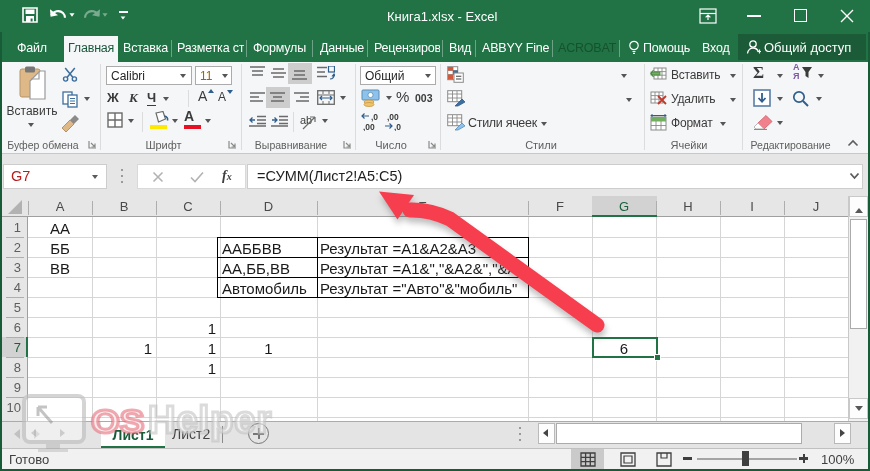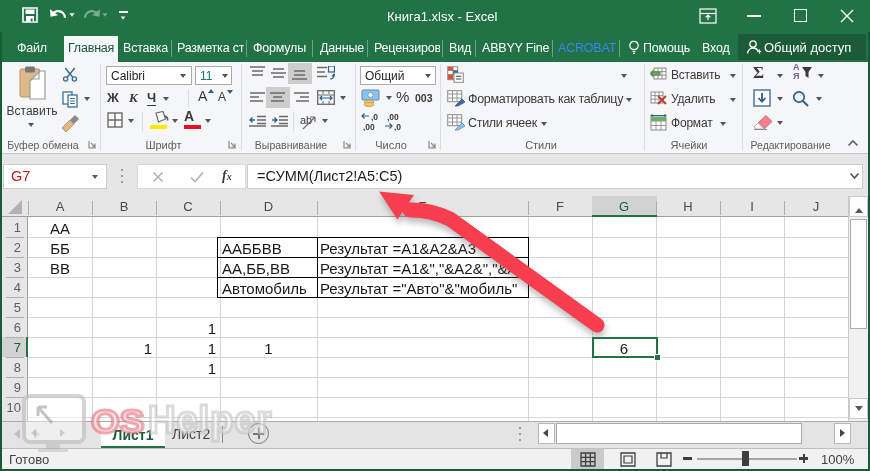--- a/index.html
+++ b/index.html
@@ -59,21 +59,21 @@
 <div class="a" style="left:64px;top:36px;width:54px;height:26px;background:#f5f6f7"></div>
 <div class="t" style="left:17px;top:41px;font-size:12.5px;letter-spacing:-.2px;color:#fff">Файл</div>
 <div class="t" style="left:68px;top:41px;font-size:12.5px;letter-spacing:-.2px;color:#19573b">Главная</div>
 <div class="t" style="left:123px;top:41px;font-size:12.5px;letter-spacing:-.2px;color:#fff">Вставка</div>
 <div class="t" style="left:177px;top:41px;font-size:12.5px;letter-spacing:-.2px;color:#fff;width:67px;overflow:hidden">Разметка стра</div>
 <div class="t" style="left:253px;top:41px;font-size:12.5px;letter-spacing:-.2px;color:#fff">Формулы</div>
 <div class="t" style="left:320px;top:41px;font-size:12.5px;letter-spacing:-.2px;color:#fff">Данные</div>
 <div class="t" style="left:374px;top:41px;font-size:12.5px;letter-spacing:-.2px;color:#fff;width:66px;overflow:hidden">Рецензирован</div>
 <div class="t" style="left:449px;top:41px;font-size:12.5px;letter-spacing:-.2px;color:#fff">Вид</div>
 <div class="t" style="left:482px;top:41px;font-size:12.5px;letter-spacing:-.2px;color:#fff;width:67px;overflow:hidden">ABBYY FineRe</div>
-<div class="t" style="left:558px;top:41px;font-size:12.5px;letter-spacing:-.2px;color:#3b82f6">ACROBAT</div>
+<div class="t" style="left:558px;top:41px;font-size:12.5px;letter-spacing:-.2px;color:#14532d">ACROBAT</div>
 <div class="t" style="left:643px;top:41px;font-size:12.5px;letter-spacing:-.2px;color:#fff;width:48px;overflow:hidden">Помощь</div>
 <div class="t" style="left:702px;top:41px;font-size:12.5px;letter-spacing:-.2px;color:#fff">Вход</div>
 
 <div class="a" style="left:171px;top:40px;width:1px;height:17px;background:#6ea287"></div>
 <div class="a" style="left:246px;top:40px;width:1px;height:17px;background:#6ea287"></div>
 <div class="a" style="left:312px;top:40px;width:1px;height:17px;background:#6ea287"></div>
 <div class="a" style="left:367px;top:40px;width:1px;height:17px;background:#6ea287"></div>
 <div class="a" style="left:442px;top:40px;width:1px;height:17px;background:#6ea287"></div>
 <div class="a" style="left:475px;top:40px;width:1px;height:17px;background:#6ea287"></div>
 <div class="a" style="left:552px;top:40px;width:1px;height:17px;background:#6ea287"></div>
@@ -123,21 +123,21 @@
 <div class="car" style="left:84px;top:97px"></div>
 <svg class="a" style="left:60px;top:112px" width="22" height="22" viewBox="0 0 22 22">
       <path d="M2 16 L10 8 L14 12 L6 20 Z" fill="#deb887" stroke="#b5946a" stroke-width="1"></path>
       <path d="M10 8 L15 3 L19 7 L14 12 Z" fill="#8a8a8a"></path>
     </svg>
 
 <div class="a" style="left:106px;top:66px;width:86px;height:19px;background:#fff;border:1px solid #ababab"></div>
 <div class="t" style="left:111px;top:69px;font-size:12px;color:#262626">Calibri</div>
 <div class="car" style="left:180px;top:74px"></div>
 <div class="a" style="left:195px;top:66px;width:37px;height:19px;background:#fff;border:1px solid #ababab"></div>
-<div class="t" style="left:200px;top:69px;font-size:12px;color:#0f766e">11</div>
+<div class="t" style="left:200px;top:69px;font-size:12px;color:#a16207">11</div>
 <div class="car" style="left:222px;top:74px"></div>
 <div class="t" style="left:107px;top:90px;font-size:13px;font-weight:bold;color:#3b3b3b">Ж</div>
 <div class="t" style="left:129px;top:90px;font-size:13px;font-weight:bold;font-style:italic;color:#3b3b3b;font-family:'Liberation Serif',serif">К</div>
 <div class="t" style="left:147px;top:90px;font-size:13px;font-weight:bold;color:#3b3b3b;border-bottom:1.5px solid #3b3b3b">Ч</div>
 <div class="car" style="left:163px;top:97px"></div>
 <div class="sep" style="left:188px;top:90px;height:17px"></div>
 <div class="t" style="left:198px;top:88px;font-size:14px;color:#3b3b3b">А</div>
 <div class="a" style="left:208px;top:89px;width:0;height:0;border-left:3.5px solid transparent;border-right:3.5px solid transparent;border-bottom:4.5px solid #2f5e8d"></div>
 <div class="t" style="left:218px;top:90px;font-size:12px;color:#3b3b3b">А</div>
 <div class="a" style="left:227px;top:90px;width:0;height:0;border-left:3.5px solid transparent;border-right:3.5px solid transparent;border-top:4.5px solid #2f5e8d"></div>
@@ -234,21 +234,20 @@
       <path d="M1 8.5h5v5H1z" fill="#d4593b"></path>
       <rect x="7" y="7" width="9.3" height="9.3" fill="#fdfdfd" stroke="#8a8a8a" stroke-width="1"></rect>
       <path d="M9 10.2h5.3M9 13h5.3" stroke="#444" stroke-width="1.1"></path>
     </svg>
 <div class="car" style="left:621px;top:74px"></div>
 <svg class="a" style="left:447px;top:90px" width="19" height="17" viewBox="0 0 19 17">
       <rect x="0.7" y="0.7" width="14" height="11" fill="#fff" stroke="#8a8a8a" stroke-width="1"></rect>
       <path d="M1 4h14M1 8h14M5.5 1v11M10 1v11" stroke="#8a8a8a" stroke-width="0.9"></path>
       <path d="M8 16 L15 9 L18 12 L11 16 Z" fill="#3c6e9f" stroke="#2f5e8d" stroke-width="0.8"></path>
     </svg>
-<div class="t" style="left:468px;top:92px;font-size:12.5px;letter-spacing:-.3px;color:#3b3b3b">Форматировать как таблицу</div>
 <div class="car" style="left:626px;top:98px"></div>
 <svg class="a" style="left:447px;top:114px" width="19" height="17" viewBox="0 0 19 17">
       <rect x="0.7" y="0.7" width="14" height="11" fill="#fff" stroke="#8a8a8a" stroke-width="1"></rect>
       <path d="M1 4h14M1 8h14M5.5 1v11M10 1v11" stroke="#8a8a8a" stroke-width="0.9"></path>
       <path d="M8 16 L15 9 L18 12 L11 16 Z" fill="#8cc2eb" stroke="#5b8db8" stroke-width="0.8"></path>
     </svg>
 <div class="t" style="left:468px;top:116px;font-size:12.5px;letter-spacing:-.3px;color:#3b3b3b">Стили ячеек</div>
 <div class="car" style="left:541px;top:122px"></div>
 
 <svg class="a" style="left:650px;top:67px" width="17" height="16" viewBox="0 0 17 16">

